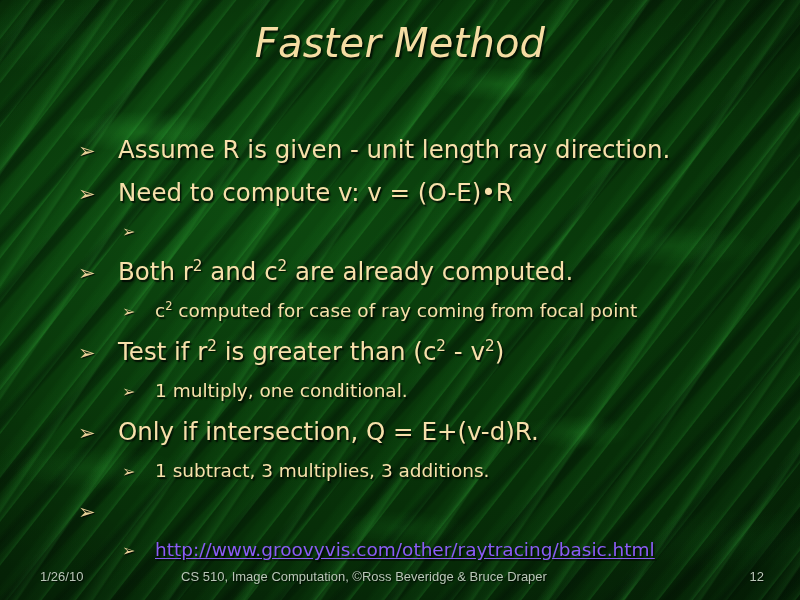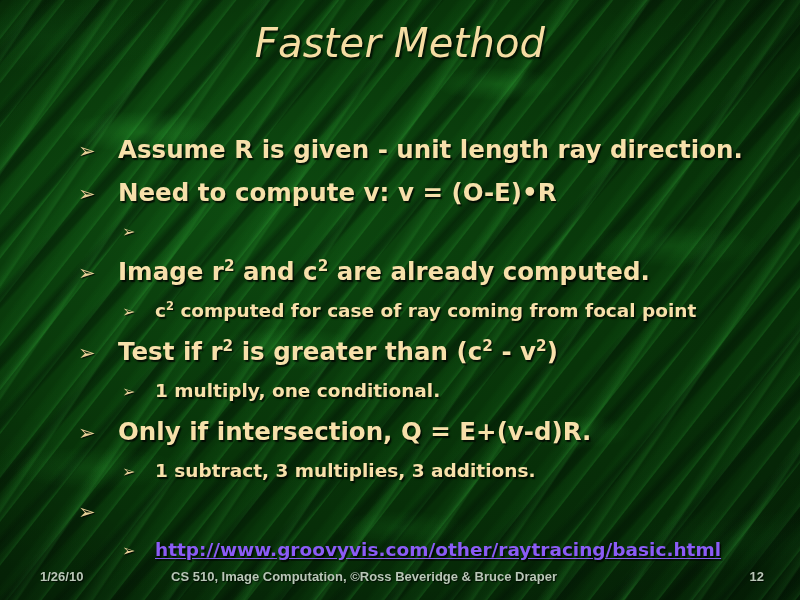--- a/index.html
+++ b/index.html
@@ -140,21 +140,21 @@
   }
 
   .marker {
     flex: 0 0 auto;
     color: #e7cf96;
     text-shadow: 1px 1px 1px rgba(0,0,0,0.8);
   }
   .lvl1 .marker { width: 40px; font-size: 21px; }
   .lvl2 .marker { width: 33px; font-size: 16px; }
 
-  .btext { flex: 1 1 auto; font-weight: bold; }
+  .btext { flex: 1 1 auto; }
 
   sup {
     font-size: 0.62em;
     vertical-align: super;
     line-height: 0;
   }
 
   .link {
     color: #8b5cf6;
     text-decoration: underline;
@@ -166,21 +166,20 @@
     position: absolute;
     left: 0;
     bottom: 14px;
     width: 800px;
     height: 18px;
     font-family: "Liberation Sans", sans-serif;
     font-size: 13px;
     line-height: 18px;
     color: #b9c6b7;
     text-shadow: 1px 1px 1px rgba(0,0,0,0.7);
-    font-weight: bold;
   }
   .footer-date   { position: absolute; left: 40px;  top: 0; }
   .footer-center { position: absolute; left: 0; top: 0; width: 728px; text-align: center; }
   .footer-page   { position: absolute; right: 36px; top: 0; }
 </style>
 </head>
 <body>
 
 <div id="slide">
 
@@ -204,21 +203,21 @@
         </div>
         <div class="bullet-row lvl1">
           <span class="marker">➢</span>
           <span class="btext">Need to compute v: v = (O-E)•R</span>
         </div>
         <div class="bullet-row lvl2">
           <span class="marker">➢</span>
         </div>
         <div class="bullet-row lvl1">
           <span class="marker">➢</span>
-          <span class="btext"><span>Image r</span><sup>2</sup><span> and c</span><sup>2</sup><span> are already computed.</span></span>
+          <span class="btext"><span>Both r</span><sup>2</sup><span> and c</span><sup>2</sup><span> are already computed.</span></span>
         </div>
         <div class="bullet-row lvl2">
           <span class="marker">➢</span>
           <span class="btext"><span>c</span><sup>2</sup><span> computed for case of ray coming from focal point</span></span>
         </div>
         <div class="bullet-row lvl1">
           <span class="marker">➢</span>
           <span class="btext"><span>Test if r</span><sup>2</sup><span> is greater than (c</span><sup>2</sup><span> - v</span><sup>2</sup><span>)</span></span>
         </div>
         <div class="bullet-row lvl2">

